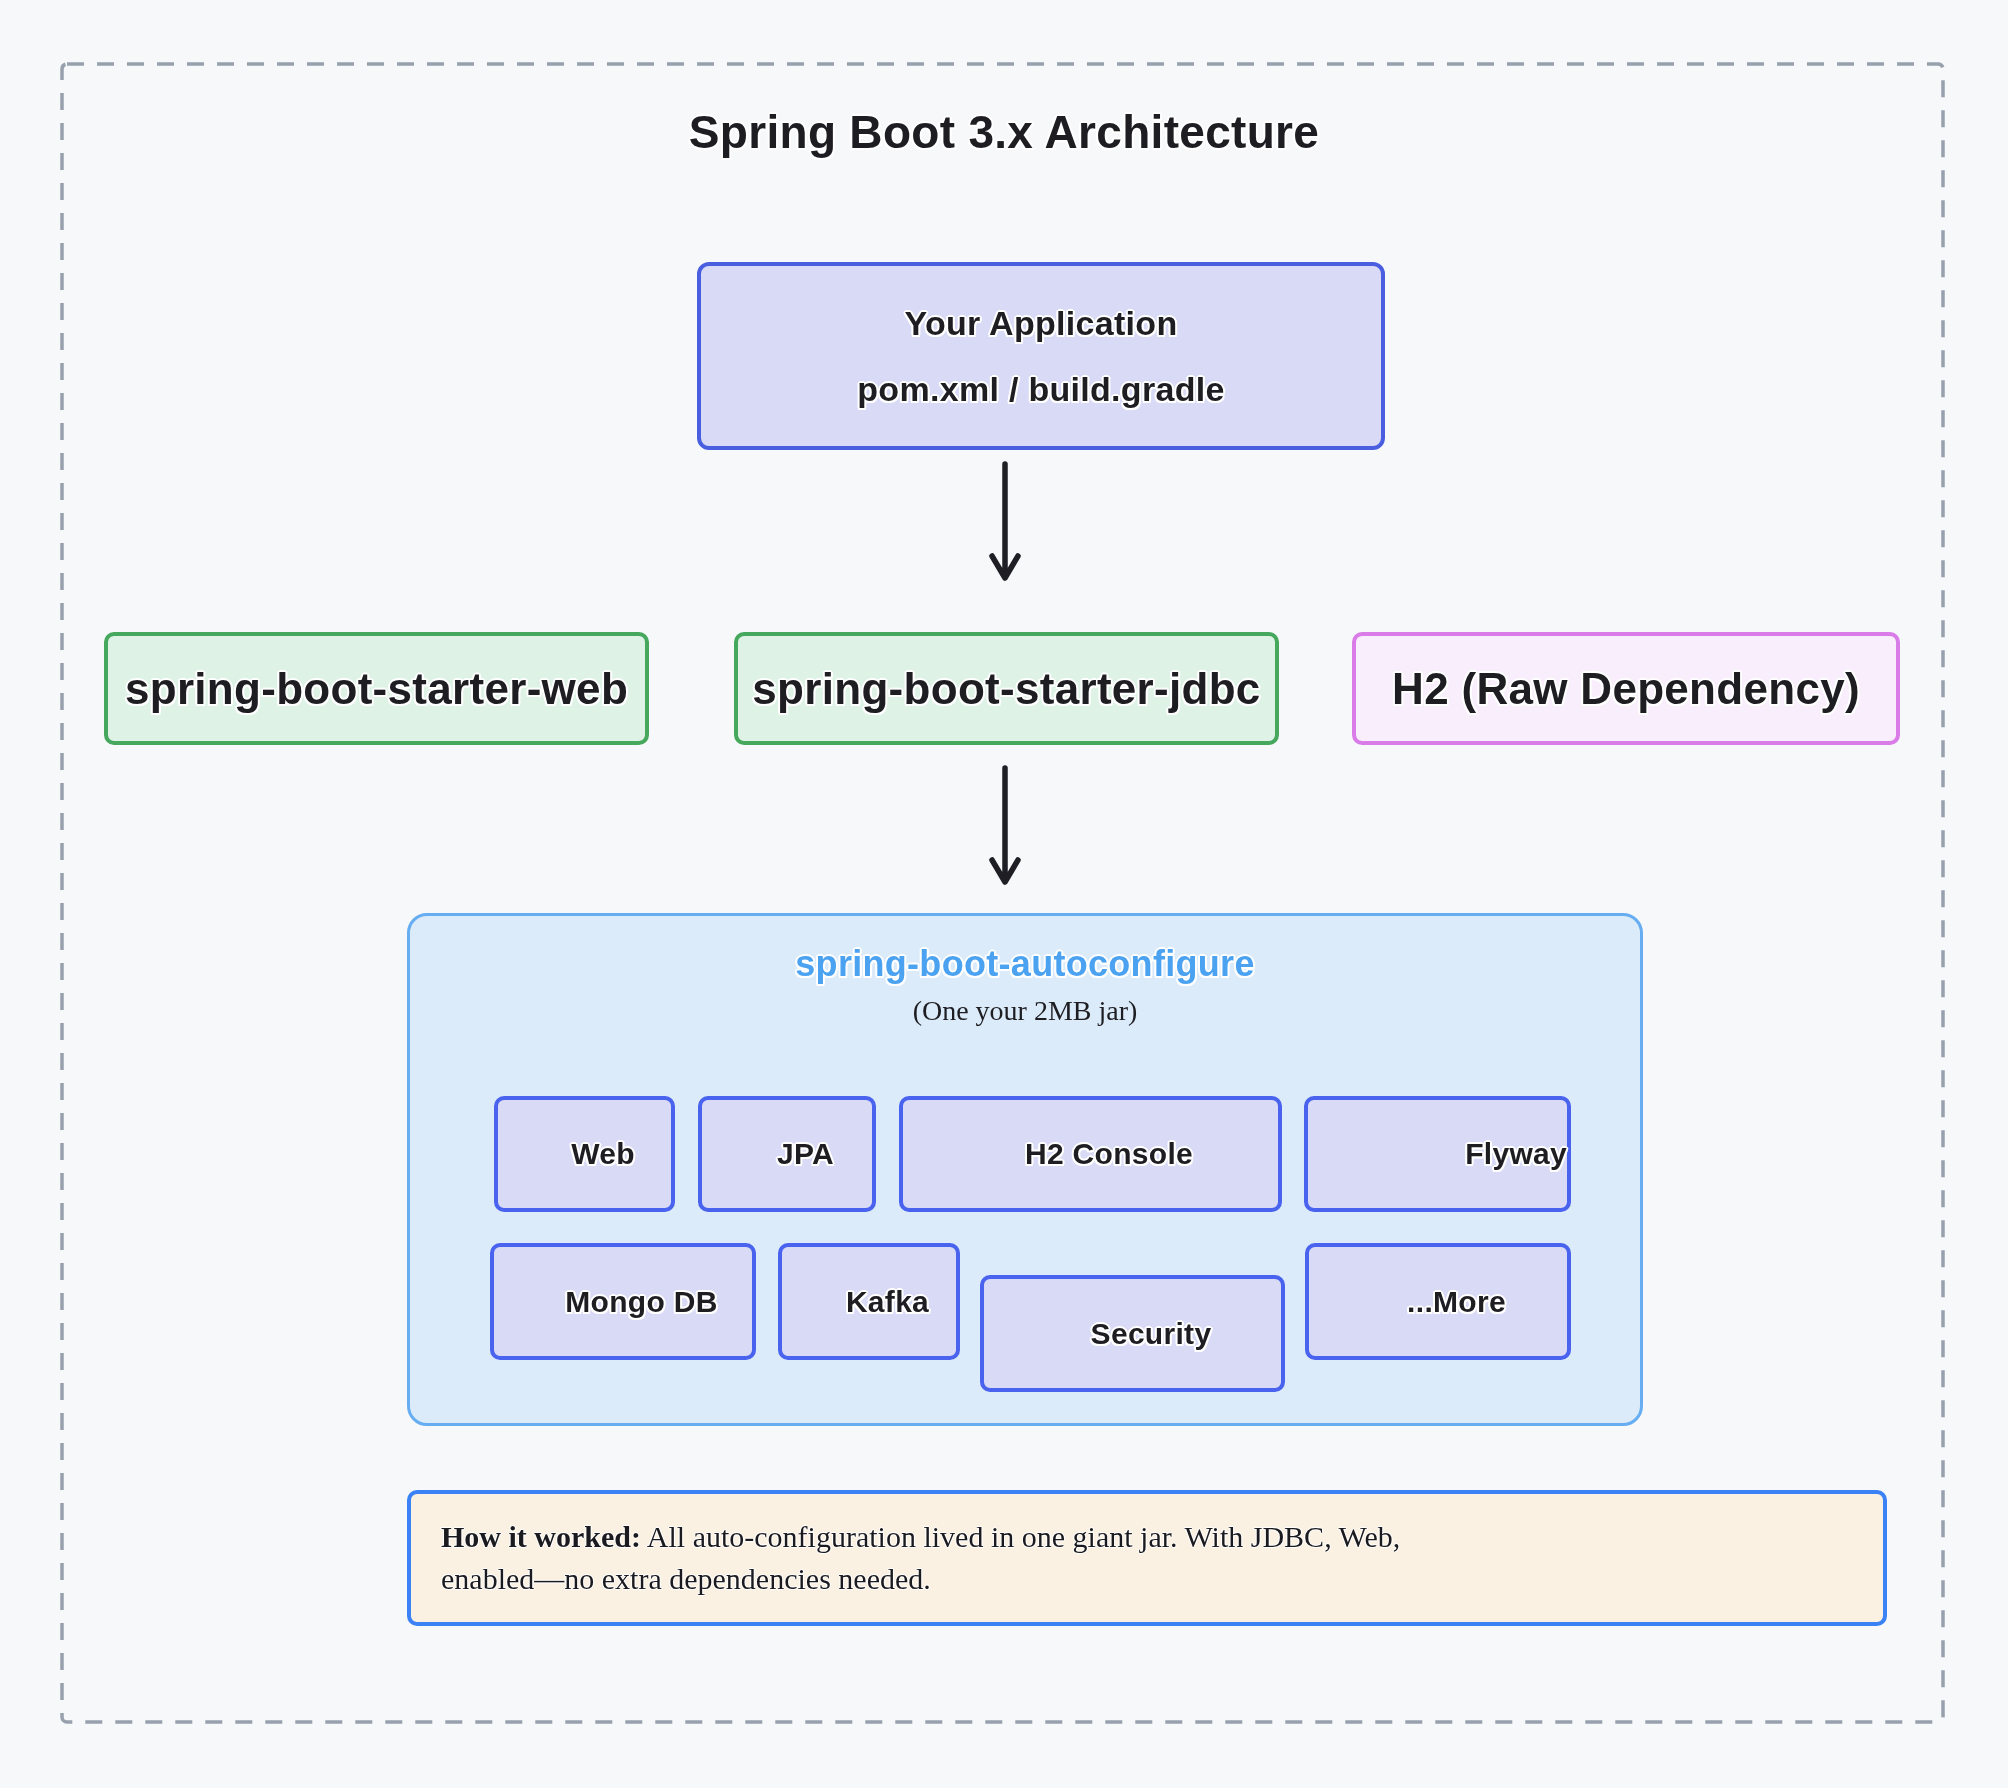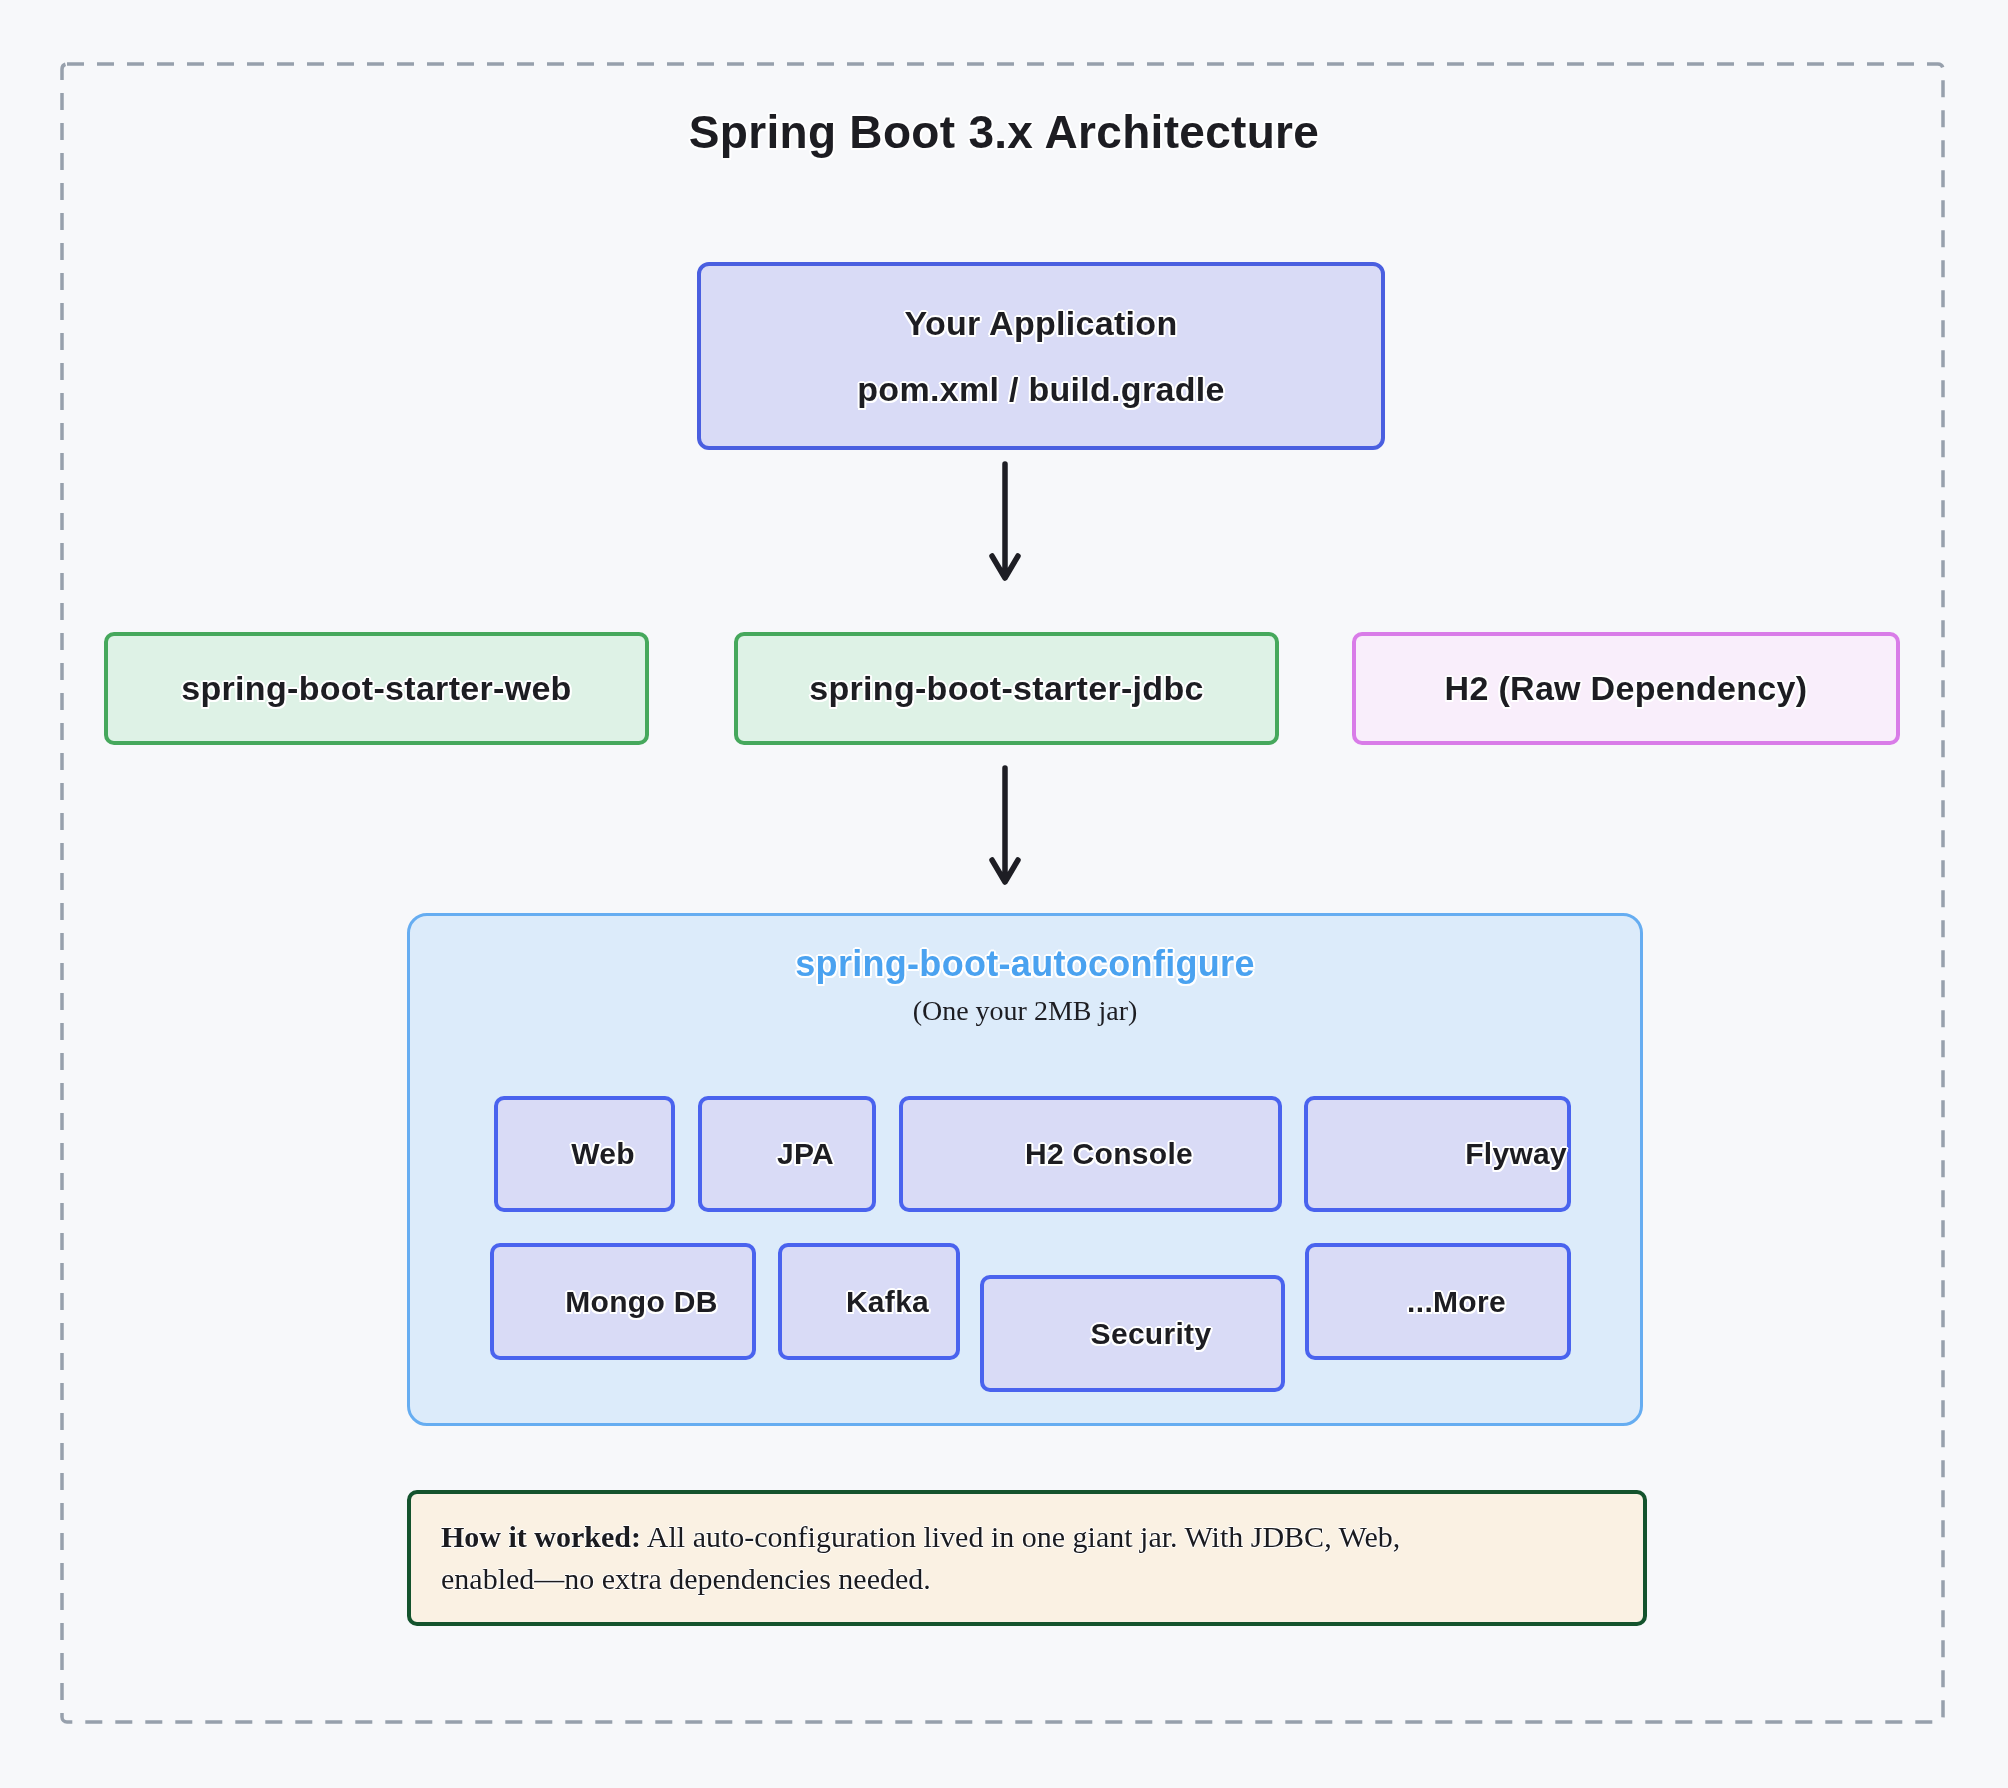--- a/index.html
+++ b/index.html
@@ -35,21 +35,21 @@
   .app-box {
     left:697px; top:262px; width:688px; height:188px;
     background:#d9dbf6; border:4px solid #4a5fe0; border-radius:12px;
     font-size:34px; line-height:50px;
   }
 
   .arrow { position:absolute; width:44px; height:128px; }
 
   .starter {
     top:632px; height:113px;
-    border-radius:10px; font-size:34px;
+    border-radius:10px; font-size:44px;
   }
   .starter.green { background:#def2e6; border:4px solid #46a85c; }
   .starter.pink  { background:#f9eefb; border:4px solid #d97ce8; }
   .starter-web  { left:104px;  width:545px; }
   .starter-jdbc { left:734px;  width:545px; }
   .starter-h2   { left:1352px; width:548px; }
 
   .autoconfig {
     position:absolute; left:407px; top:913px; width:1236px; height:513px;
     background:#dcebfa; border:3px solid #66adf1; border-radius:20px;
@@ -73,22 +73,22 @@
   .chip-web      { left:84px;  width:181px; }
   .chip-jpa      { left:288px; width:178px; }
   .chip-h2c      { left:489px; width:383px; }
   .chip-flyway   { left:894px; width:267px;justify-content:flex-end; }
   .chip-mongo    { left:80px;  width:266px; }
   .chip-kafka    { left:368px; width:182px; }
   .chip-security { left:570px; width:305px;margin-top:32px; }
   .chip-more     { left:895px; width:266px; }
 
   .note {
-    position:absolute; left:407px; top:1490px; width:1240px;
-    background:#faf1e3; border:4px solid #14532d; border-radius:10px;
+    position:absolute; left:407px; top:1490px; width:1480px;
+    background:#faf1e3; border:4px solid #3b82f6; border-radius:10px;
     padding:22px 30px;
     font-family:"Liberation Serif", serif; font-size:30px; line-height:42px;
     color:#1b1b1f;
     text-shadow: 1px 0 0 #fff, -1px 0 0 #fff, 0 1px 0 #fff, 0 -1px 0 #fff;
   }
   .note b { font-weight:700; }
   .note code {
     font-family:"DejaVu Sans Mono", monospace; font-size:28px;
   }
 </style>

